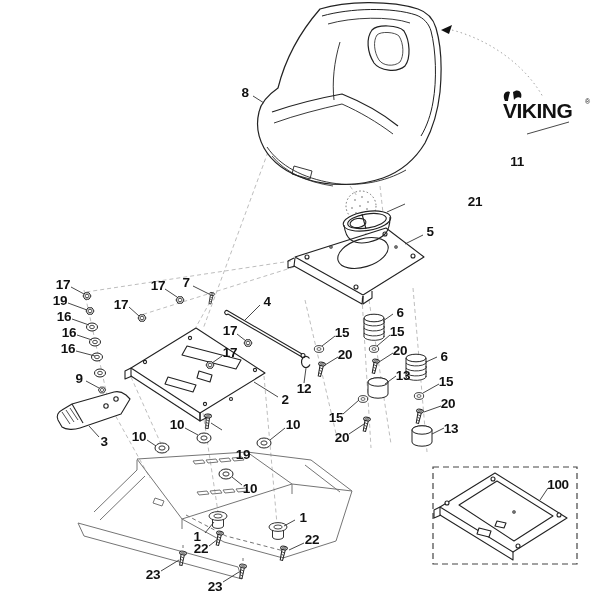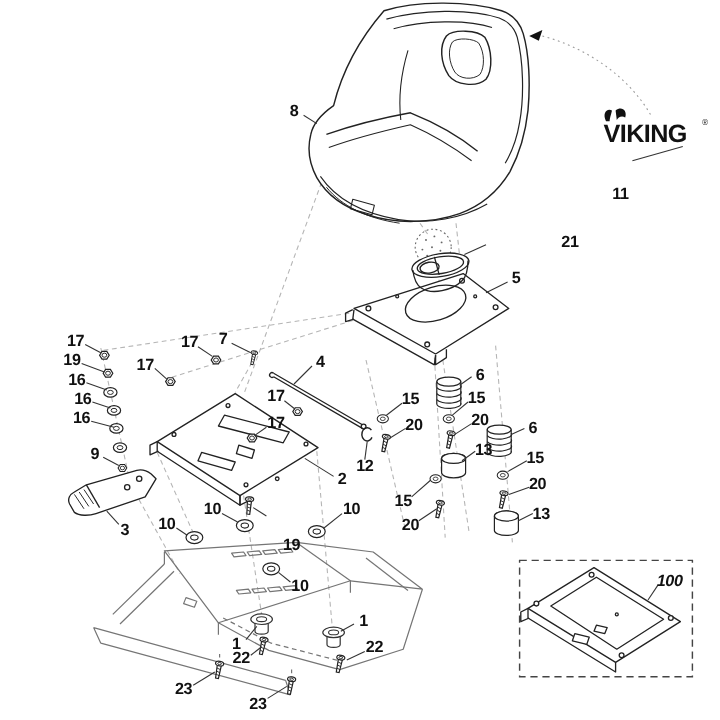--- a/index.html
+++ b/index.html
@@ -316,15 +316,15 @@
       <span class="callout" style="left: 139px; top: 436px;">10</span>
       <span class="callout" style="left: 177px; top: 424px;">10</span>
       <span class="callout" style="left: 293px; top: 424px;">10</span>
       <span class="callout" style="left: 250px; top: 488px;">10</span>
       <span class="callout" style="left: 303px; top: 517px;">1</span>
       <span class="callout" style="left: 197px; top: 536px;">1</span>
       <span class="callout" style="left: 201px; top: 548px;">22</span>
       <span class="callout" style="left: 312px; top: 539px;">22</span>
       <span class="callout" style="left: 153px; top: 574px;">23</span>
       <span class="callout" style="left: 215px; top: 586px;">23</span>
-      <span class="callout" style="left: 558px; top: 484px; font-style: italic;">100</span>
+      <span class="callout" style="left: 558px; top: 484px;">100</span>
     </div>
 </div>
 
 </body></html>

